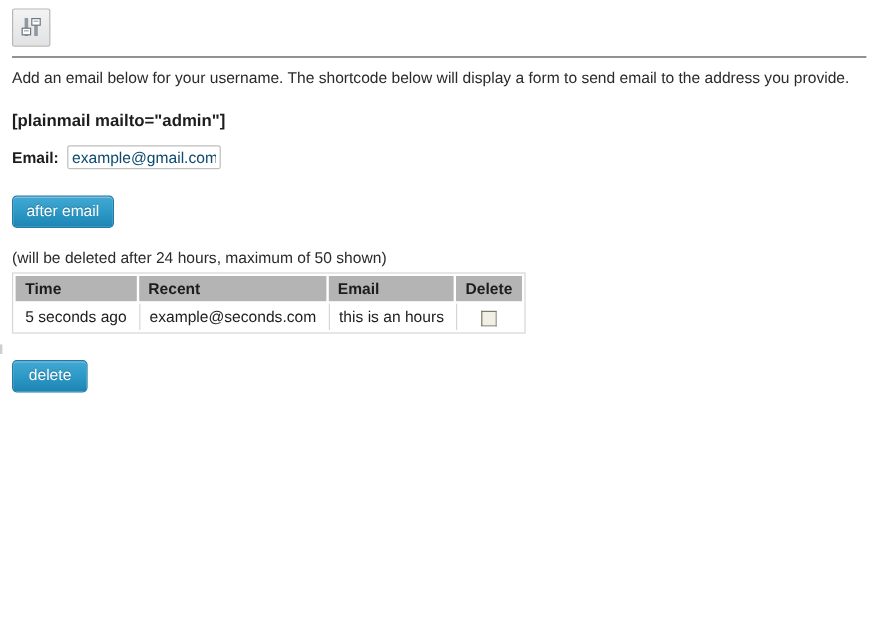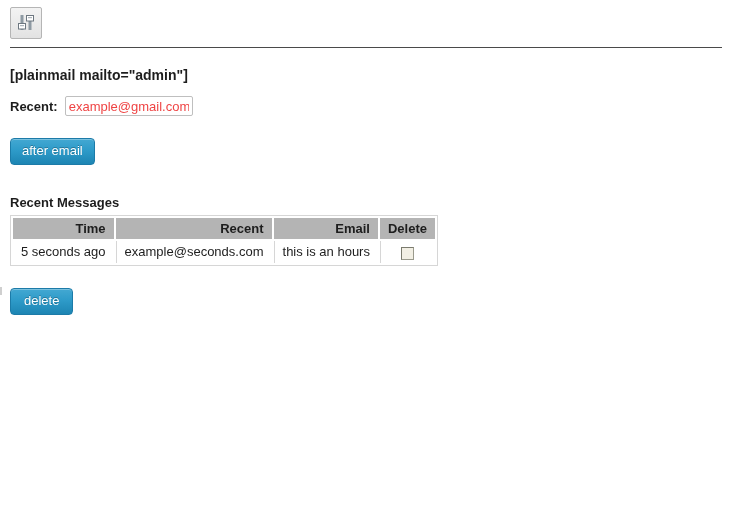--- a/index.html
+++ b/index.html
@@ -84,21 +84,21 @@
     color: #1d1d1d;
     margin-right: 7px;
   }
   .mailto-input {
     width: 128px;
     height: 20px;
     box-sizing: border-box;
     padding: 1px 3px;
     font-family: "Liberation Sans", sans-serif;
     font-size: 13px;
-    color: #ef4444;
+    color: #0c4a6e;
     border: 1px solid #bfbfbf;
     border-radius: 2px;
     background: #ffffff;
     outline: none;
   }
 
   .btn {
     display: inline-block;
     font-family: "Liberation Sans", sans-serif;
     font-size: 13px;
@@ -135,21 +135,21 @@
     background: #ffffff;
     border: 1px solid #d6d6d6;
     margin-top: 5px;
     font-size: 13px;
   }
   .messages-table th {
     background: #b4b4b4;
     color: #1d1d1d;
     font-weight: bold;
     font-size: 13px;
-    text-align: right;
+    text-align: left;
     padding: 3px 8px;
     border: none;
   }
   .messages-table td {
     background: #ffffff;
     color: #1d1d1d;
     text-align: center;
     padding: 3px 8px;
     border: none;
     white-space: nowrap;
@@ -193,34 +193,35 @@
       <rect x="5" y="13.2" width="4" height="1" fill="#9aa4ac"></rect>
       <rect x="13" y="5.2" width="4" height="1" fill="#9aa4ac"></rect>
     </svg>
   </span>
 </div>
 
 <hr class="title-rule">
 
 <div class="content">
 
+  <p class="intro">Add an email below for your username. The shortcode below will display a form to send email to the address you provide.</p>
 
   <p class="shortcode">[plainmail mailto="admin"]</p>
 
   <div class="mailto-row">
-    <label class="mailto-label">Recent:</label>
+    <label class="mailto-label">Email:</label>
     <input class="mailto-input" type="text" value="example@gmail.com" style="">
   </div>
 
   <div>
     <button class="btn btn-update">after email</button>
   </div>
 
-  <p class="section-title">Recent Messages</p>
-
+
+  <p class="section-note">(will be deleted after 24 hours, maximum of 50 shown)</p>
 
   <table class="messages-table">
     <thead>
       <tr>
         <th>Time</th>
         <th>Recent</th>
         <th>Email</th>
         <th>Delete</th>
       </tr>
     </thead>

